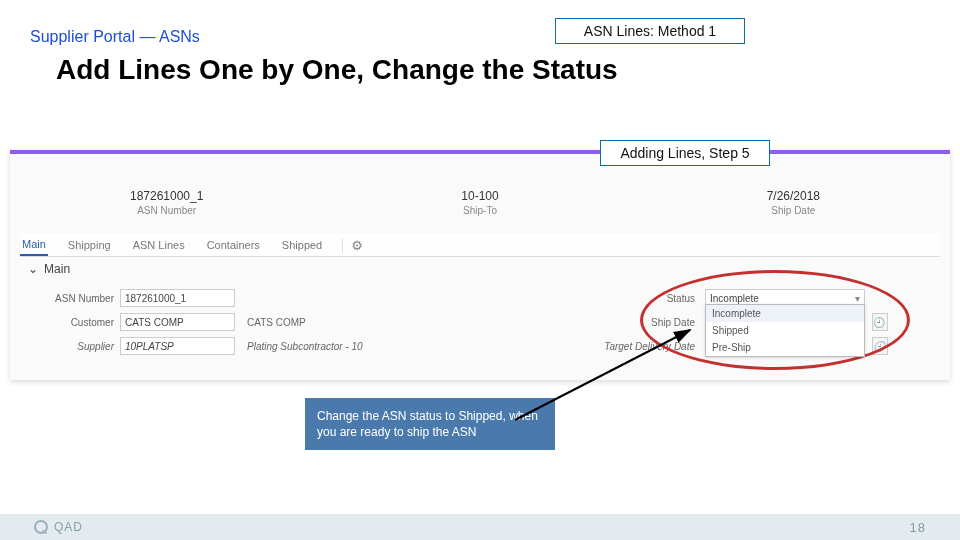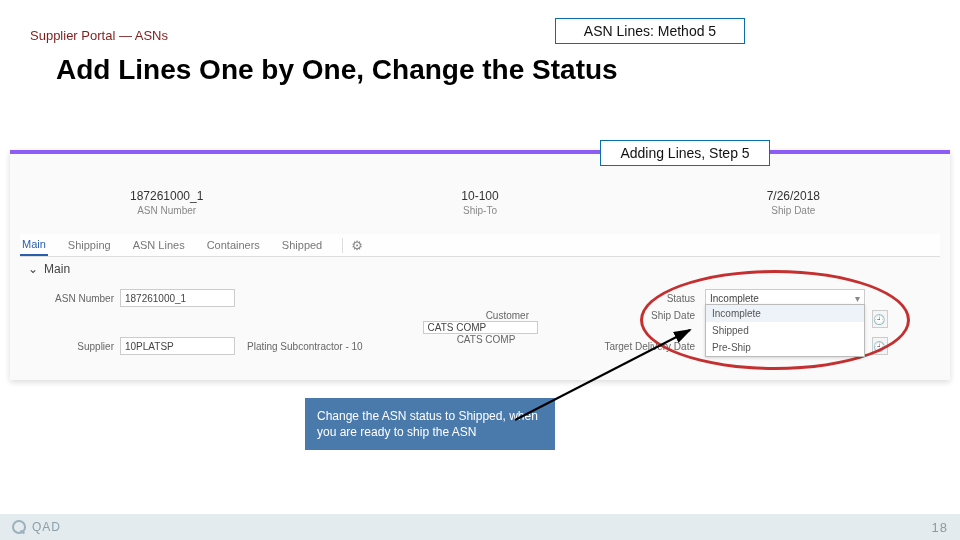--- a/index.html
+++ b/index.html
@@ -5,21 +5,21 @@
   * { box-sizing: border-box; margin: 0; padding: 0; }
   body {
     width: 960px; height: 540px;
     font-family: "Century Gothic", "Segoe UI", Arial, sans-serif;
     background: #fff;
     position: relative;
     overflow: hidden;
   }
   .breadcrumb {
     position: absolute; top: 28px; left: 30px;
-    font-size: 13px; color: #7f1d1d;
+    font-size: 16px; color: #1d4ed8;
   }
   .chip {
     position: absolute;
     border: 1px solid #0a6ea8;
     background: #fff;
     padding: 4px 14px;
     font-size: 14px; color: #111;
     text-align: center;
   }
   .method-chip { top: 18px; left: 555px; width: 190px; }
@@ -78,39 +78,39 @@
     pointer-events: none;
   }
   .callout {
     position: absolute; top: 398px; left: 305px; width: 250px;
     background: #4a7aac; color: #fff; padding: 10px 12px;
     font-size: 12px; line-height: 1.35;
   }
   .arrow-svg { position: absolute; top: 320px; left: 490px; pointer-events:none; }
   .footer {
     position: absolute; bottom: 0; left: 0; right: 0; height: 26px;
-    background: #e4ebee; display: flex; align-items: center; padding: 0 12px;
+    background: #e4ebee; display: flex; align-items: center; padding: 0 34px;
     color: #8aa0aa; font-size: 12px; letter-spacing: 1px;
   }
   .footer .page { margin-left: auto; color: #889aa3; font-size: 13px; }
   .qlogo { display: inline-flex; align-items: center; gap: 6px; }
   .qlogo .qmark {
     width: 14px; height: 14px; border: 2px solid #9ab0ba; border-radius: 50%;
     position: relative;
   }
   .qlogo .qmark::after {
     content: ""; position: absolute; bottom: -1px; right: -1px;
     width: 5px; height: 2px; background: #9ab0ba; transform: rotate(40deg);
   }
 </style>
 </head>
 <body>
 
 <div class="breadcrumb">Supplier Portal — ASNs</div>
-<div class="chip method-chip">ASN Lines: Method 5</div>
+<div class="chip method-chip">ASN Lines: Method 1</div>
 <h1 class="title">Add Lines One by One, Change the Status</h1>
 <div class="chip step-chip">Adding Lines, Step 5</div>
 
 <div class="shot">
 
   <div class="summary">
     <div class="col">
       <div class="val">187261000_1</div>
       <div class="lab">ASN Number</div>
     </div>
@@ -146,29 +146,29 @@
       <div class="rcol-inp">
         <span>Incomplete</span>
         <span style="margin-left:auto;color:#888;">▾</span>
       </div>
       <div class="dropdown">
         <div class="opt sel">Incomplete</div>
         <div class="opt">Shipped</div>
         <div class="opt">Pre-Ship</div>
       </div>
     </div>
-    <div class="form-row" style="position:relative;flex-direction:column;">
+    <div class="form-row" style="position:relative;">
       <div class="lcol-lab">Customer</div>
       <div class="inp w1">CATS COMP</div>
       <div class="desc">CATS COMP</div>
       <div class="rcol-lab">Ship Date</div>
       <div class="rcol-inp"></div>
       <div class="date-ic">🕘</div>
     </div>
-    <div class="form-row" style="position:relative;">
+    <div class="form-row" style="position:relative;font-style:italic;">
       <div class="lcol-lab">Supplier</div>
       <div class="inp w1">10PLATSP</div>
       <div class="desc">Plating Subcontractor - 10</div>
       <div class="rcol-lab">Target Delivery Date</div>
       <div class="rcol-inp"></div>
       <div class="date-ic">🕘</div>
     </div>
   </div>
 </div>
 

